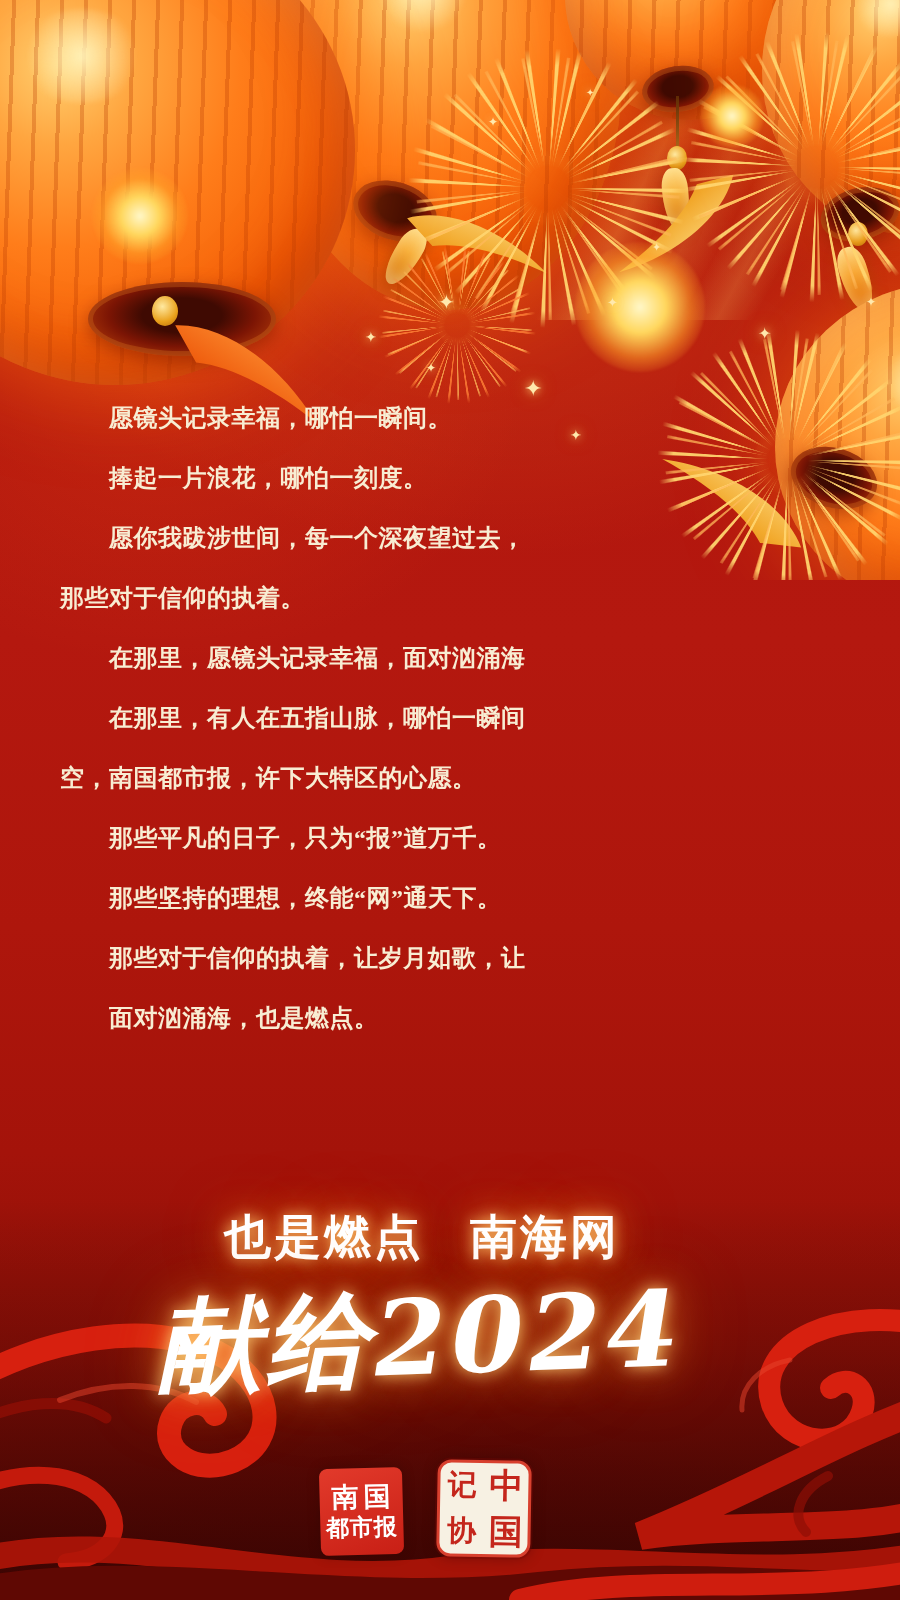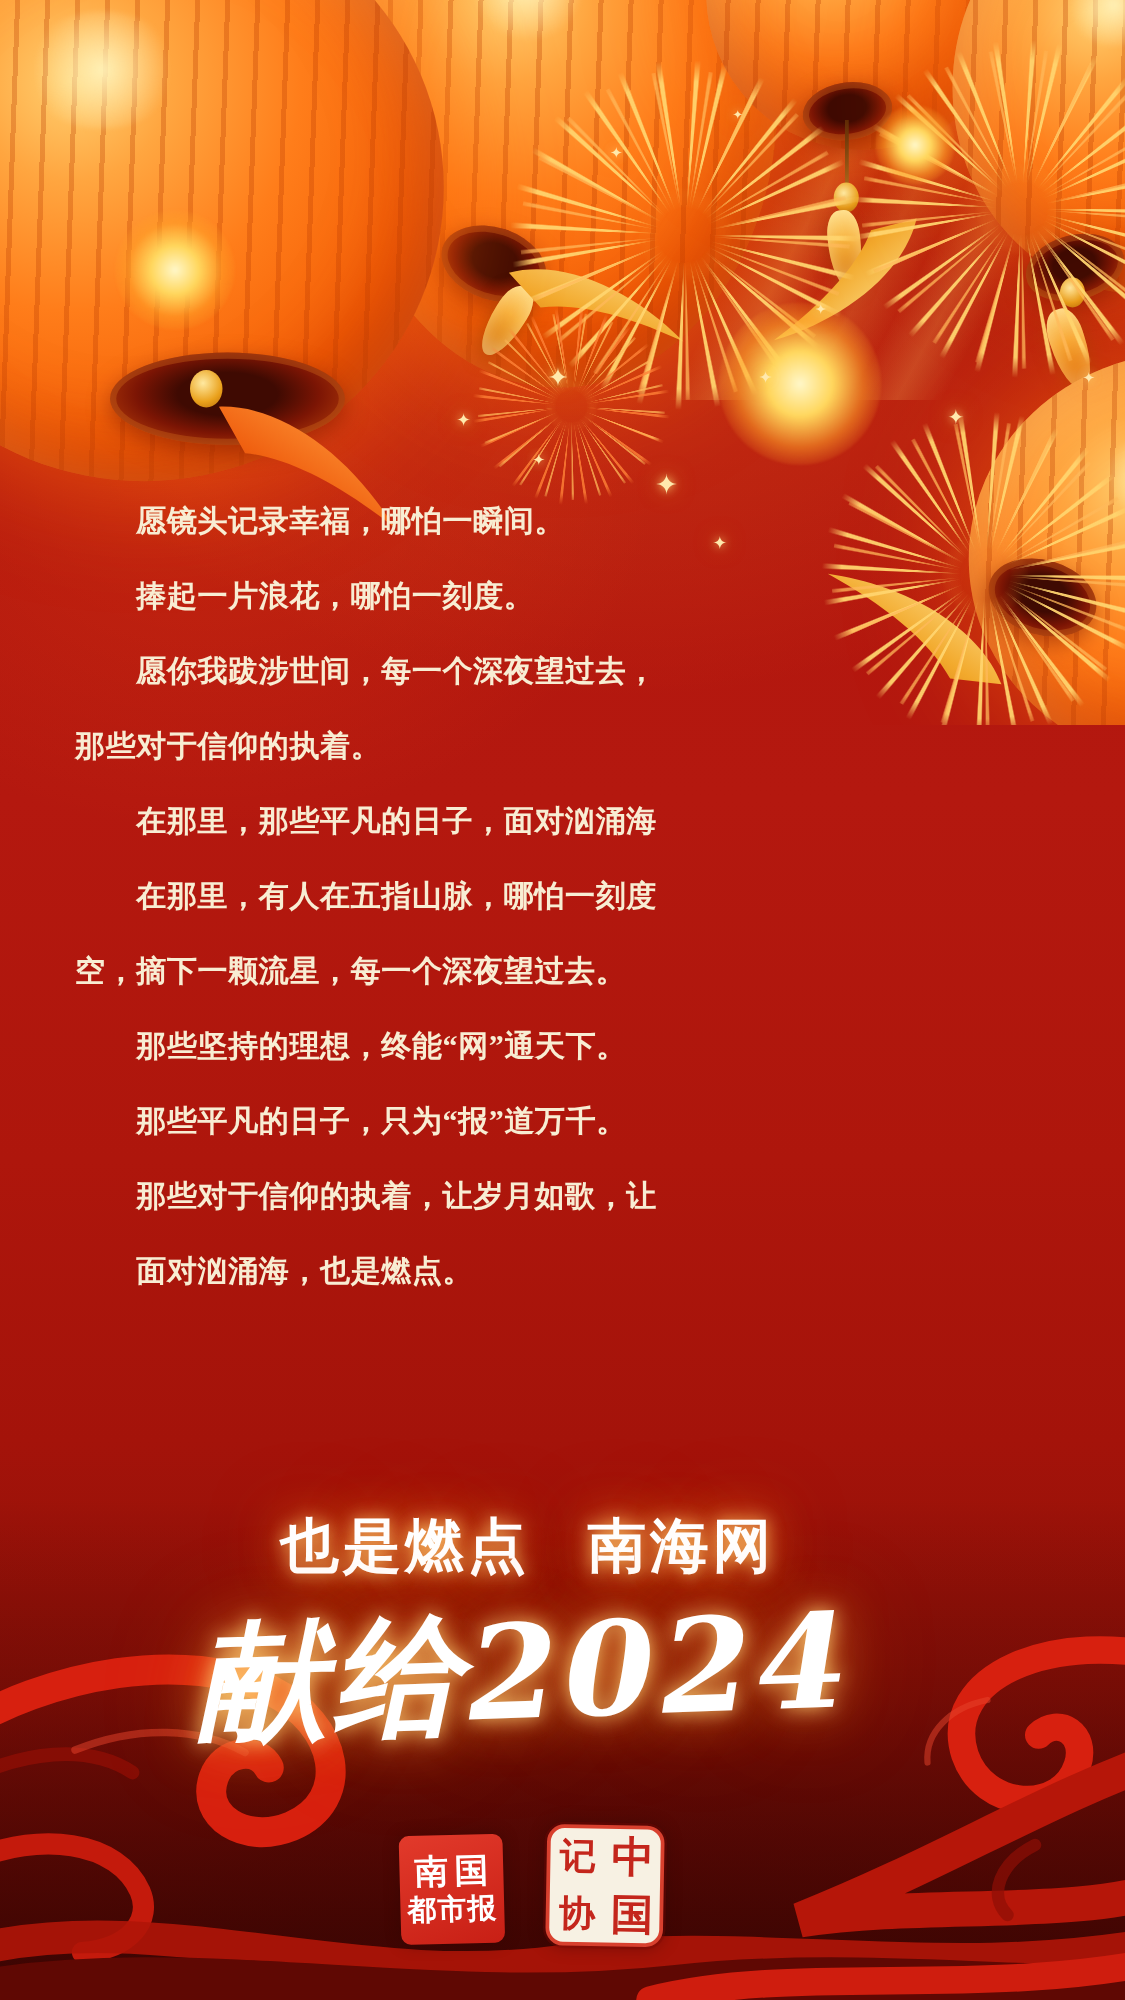--- a/index.html
+++ b/index.html
@@ -159,25 +159,25 @@
     <span class="spark" style="left:866px;top:296px;font-size:12px;">✦</span>
     <span class="spark" style="left:488px;top:116px;font-size:12px;">✦</span>
     <span class="spark" style="left:586px;top:88px;font-size:10px;">✦</span>
   </div>
 
   <div class="poem">
     <div class="poem-line">　　愿镜头记录幸福，哪怕一瞬间。</div>
     <div class="poem-line">　　捧起一片浪花，哪怕一刻度。</div>
     <div class="poem-line">　　愿你我跋涉世间，每一个深夜望过去，</div>
     <div class="poem-line">那些对于信仰的执着。</div>
-    <div class="poem-line">　　在那里，那些平凡的日子，面对汹涌海</div>
-    <div class="poem-line">　　在那里，有人在五指山脉，哪怕一刻度</div>
-    <div class="poem-line">空，摘下一颗流星，每一个深夜望过去。</div>
+    <div class="poem-line">　　在那里，愿镜头记录幸福，面对汹涌海</div>
+    <div class="poem-line">　　在那里，有人在五指山脉，哪怕一瞬间</div>
+    <div class="poem-line">空，南国都市报，许下大特区的心愿。</div>
+    <div class="poem-line">　　那些平凡的日子，只为“报”道万千。</div>
     <div class="poem-line">　　那些坚持的理想，终能“网”通天下。</div>
-    <div class="poem-line">　　那些平凡的日子，只为“报”道万千。</div>
     <div class="poem-line">　　那些对于信仰的执着，让岁月如歌，让</div>
     <div class="poem-line">　　面对汹涌海，也是燃点。</div>
   </div>
 
   <div class="bottom-shade"></div>
 
   <svg class="bottom-art" viewBox="0 0 900 330">
     <g fill="none" stroke-linecap="round">
       <path d="M-40 118 C40 66 152 50 216 82 C272 110 282 170 233 191 C196 206 160 183 171 152 C179 130 206 127 215 144" stroke="#d7200f" stroke-width="24"></path>
       <path d="M-40 160 C20 128 72 126 106 148" stroke="#8f0e05" stroke-width="11" opacity=".8"></path>

